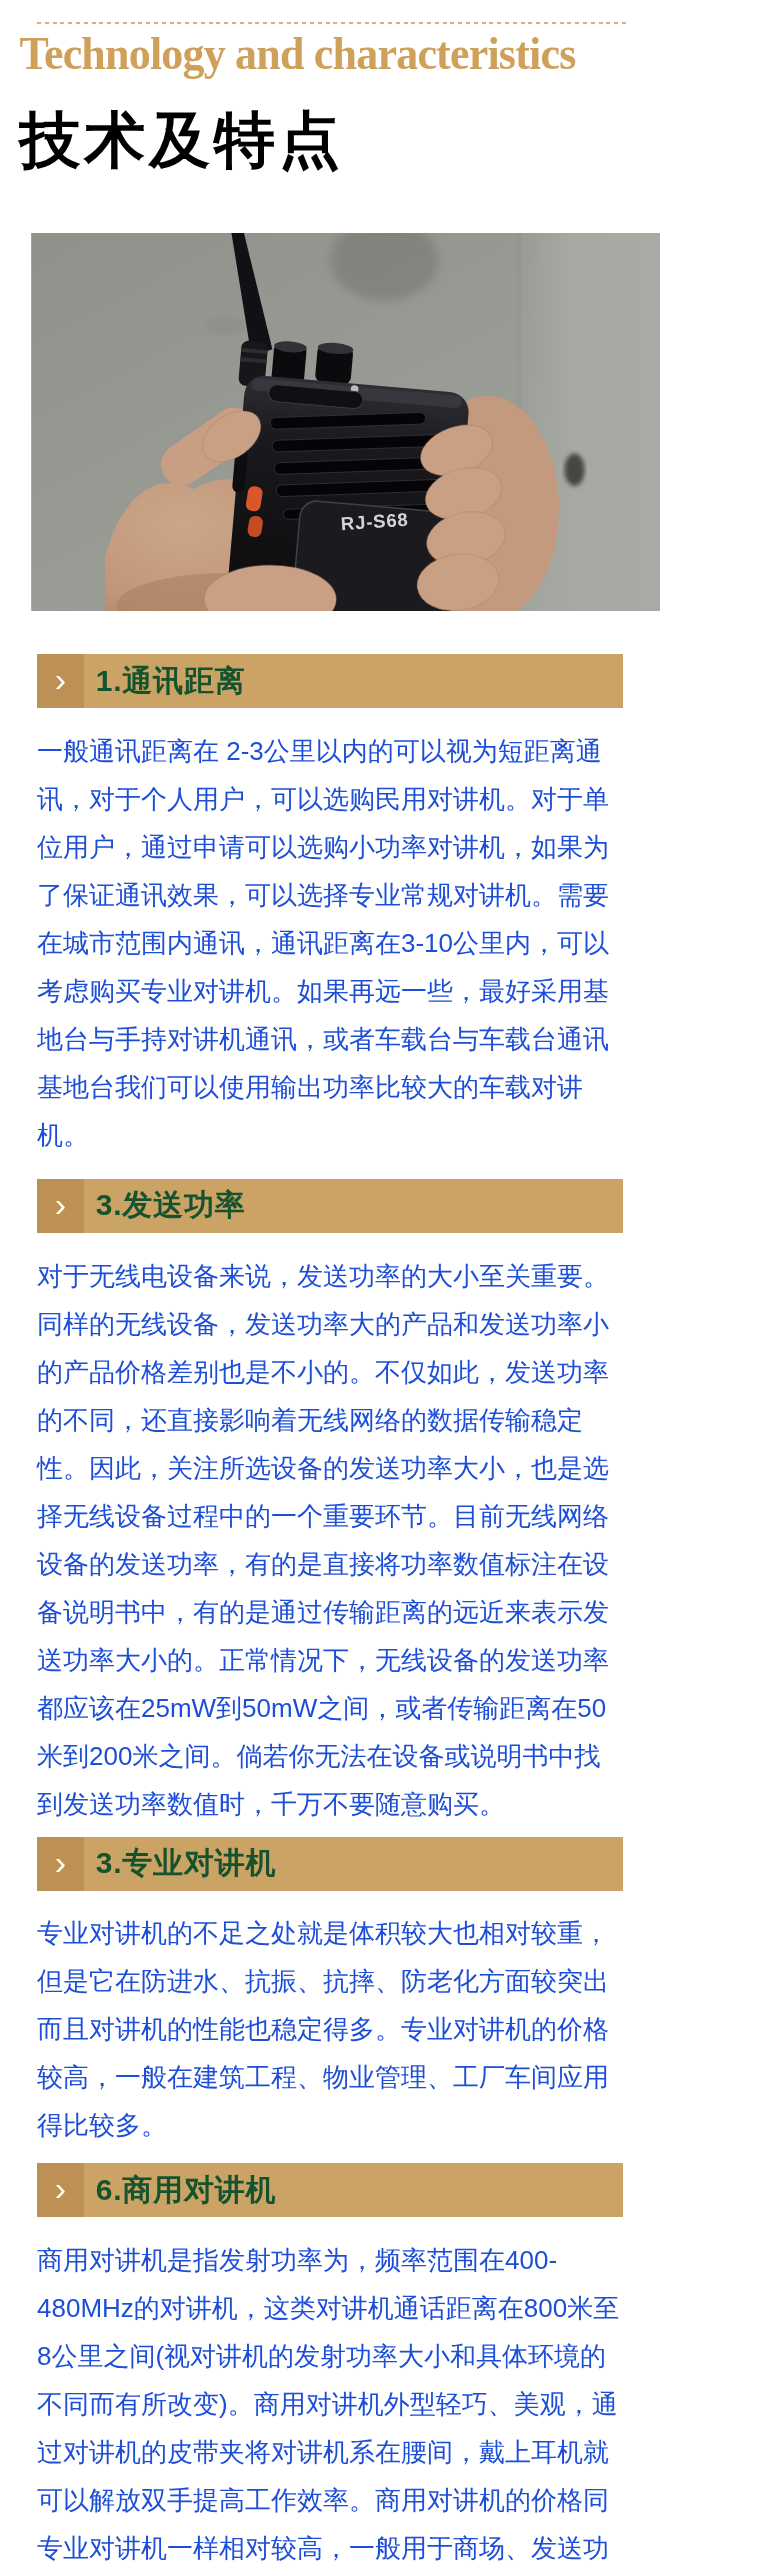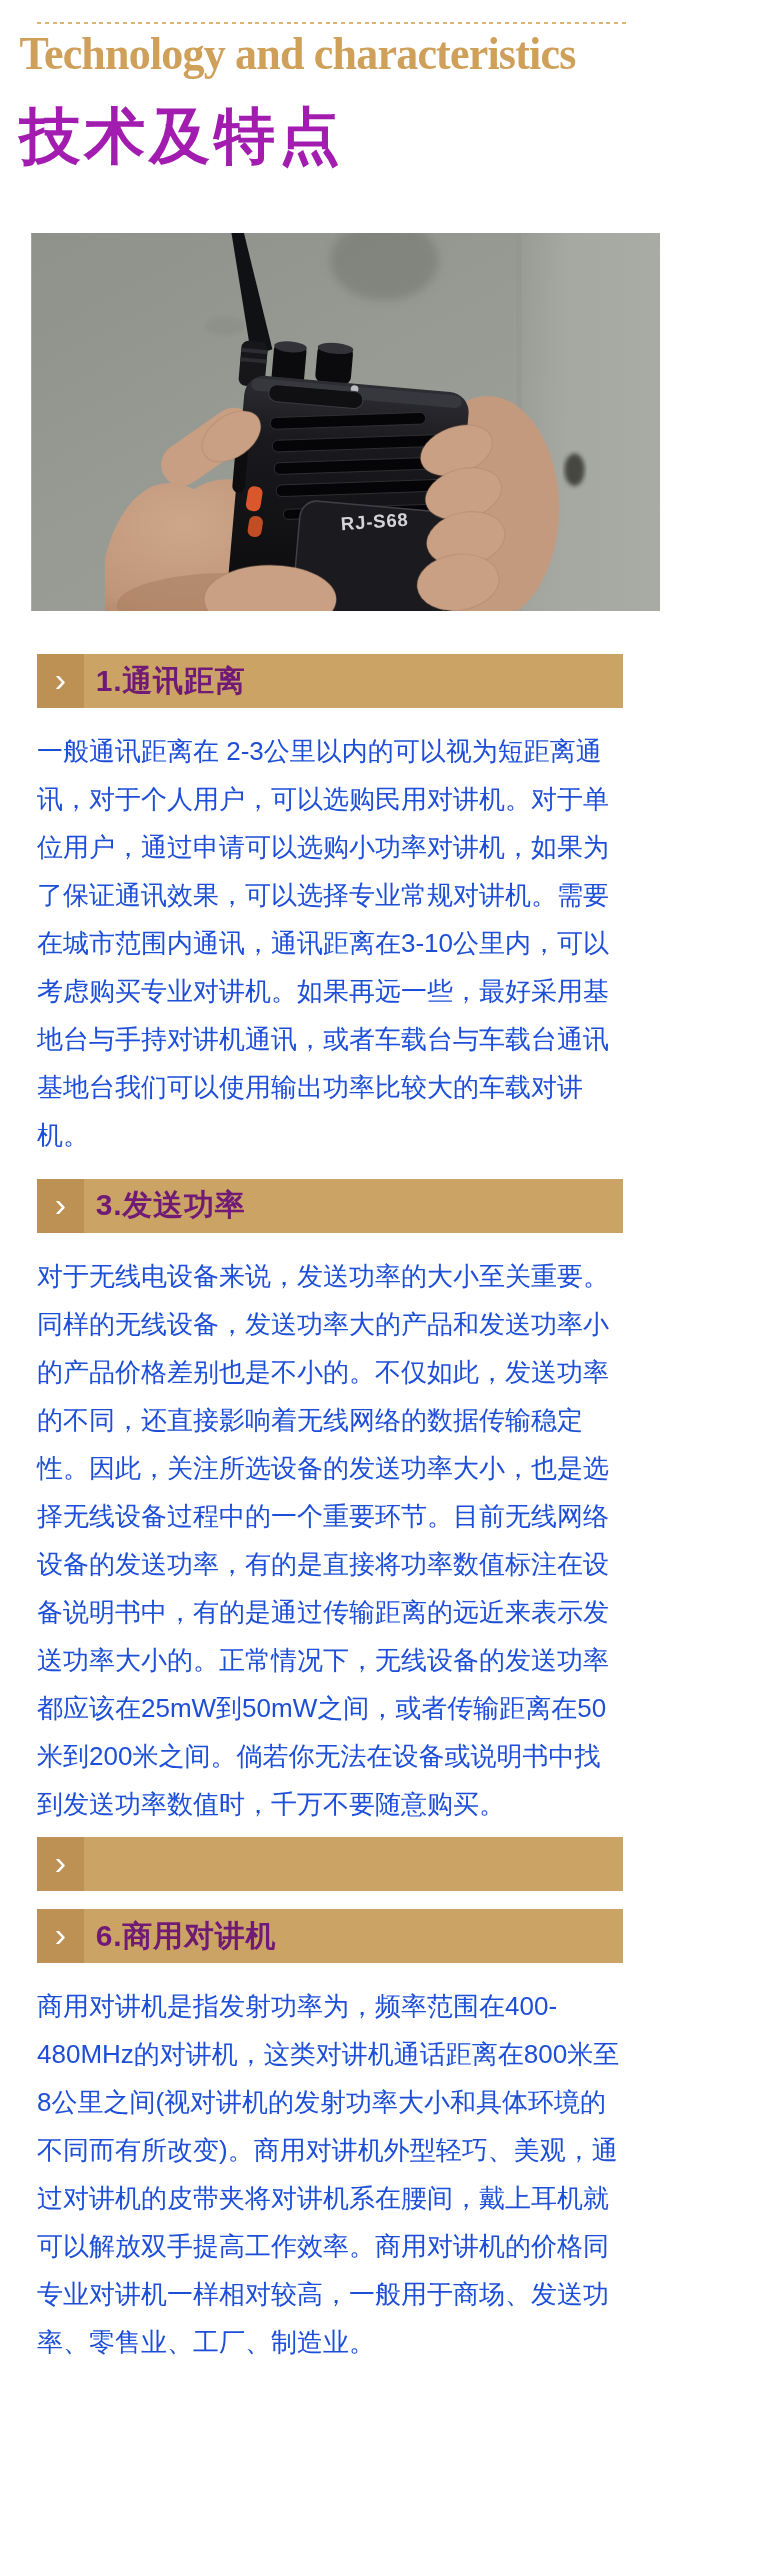--- a/index.html
+++ b/index.html
@@ -26,26 +26,26 @@
     font-weight: bold;
     font-size: 44px;
     line-height: 50px;
     letter-spacing: -0.8px;
     color: #cfa05a;
     transform-origin: left center;
     transform: scaleY(1.06);
   }
   .title-cn {
     margin: 26.4px 0 0 19.4px;
-    font-family: Liberation Mono, monospace;
+    font-family: Liberation Serif, serif;
     font-weight: bold;
     font-size: 61px;
     line-height: 71px;
     letter-spacing: 3.9px;
-    color: #a21caf;
+    color: #000000;
   }
 
   .photo-wrap {
     margin: 57px 0 0 31px;
     width: 709px;
     height: 378px;
     line-height: 0;
   }
   .photo-wrap svg { display: block; }
 
@@ -74,21 +74,21 @@
     color: #ffffff;
     font-size: 34px;
     line-height: 1;
     font-weight: 400;
     transform: translateY(-2.3px);
   }
   .section-title {
     display: flex;
     align-items: center;
     padding-left: 11.7px;
-    color: #701a75;
+    color: #14532d;
     font-weight: bold;
     font-size: 30px;
     letter-spacing: 0.8px;
     text-align: center;
   }
 
   .section-body {
     margin: 18.6px 37px 0 37px;
     font-size: 26px;
     line-height: 48px;
@@ -217,22 +217,24 @@
     <div class="section-body">
       <p>对于无线电设备来说，发送功率的大小至关重要。同样的无线设备，发送功率大的产品和发送功率小的产品价格差别也是不小的。不仅如此，发送功率的不同，还直接影响着无线网络的数据传输稳定性。因此，关注所选设备的发送功率大小，也是选择无线设备过程中的一个重要环节。目前无线网络设备的发送功率，有的是直接将功率数值标注在设备说明书中，有的是通过传输距离的远近来表示发送功率大小的。正常情况下，无线设备的发送功率都应该在25mW到50mW之间，或者传输距离在50米到200米之间。倘若你无法在设备或说明书中找到发送功率数值时，千万不要随意购买。</p>
     </div>
   </div>
 
   <div class="section sec3">
     <div class="section-header">
       <div class="chevron-box">
         <span class="chevron-glyph">›</span>
       </div>
-    </div>
-    <div class="section-body">
+      <div class="section-title">3.专业对讲机</div>
+    </div>
+    <div class="section-body">
+      <p>专业对讲机的不足之处就是体积较大也相对较重，但是它在防进水、抗振、抗摔、防老化方面较突出而且对讲机的性能也稳定得多。专业对讲机的价格较高，一般在建筑工程、物业管理、工厂车间应用得比较多。</p>
     </div>
   </div>
 
   <div class="section sec4">
     <div class="section-header">
       <div class="chevron-box">
         <span class="chevron-glyph">›</span>
       </div>
       <div class="section-title">6.商用对讲机</div>
     </div>

